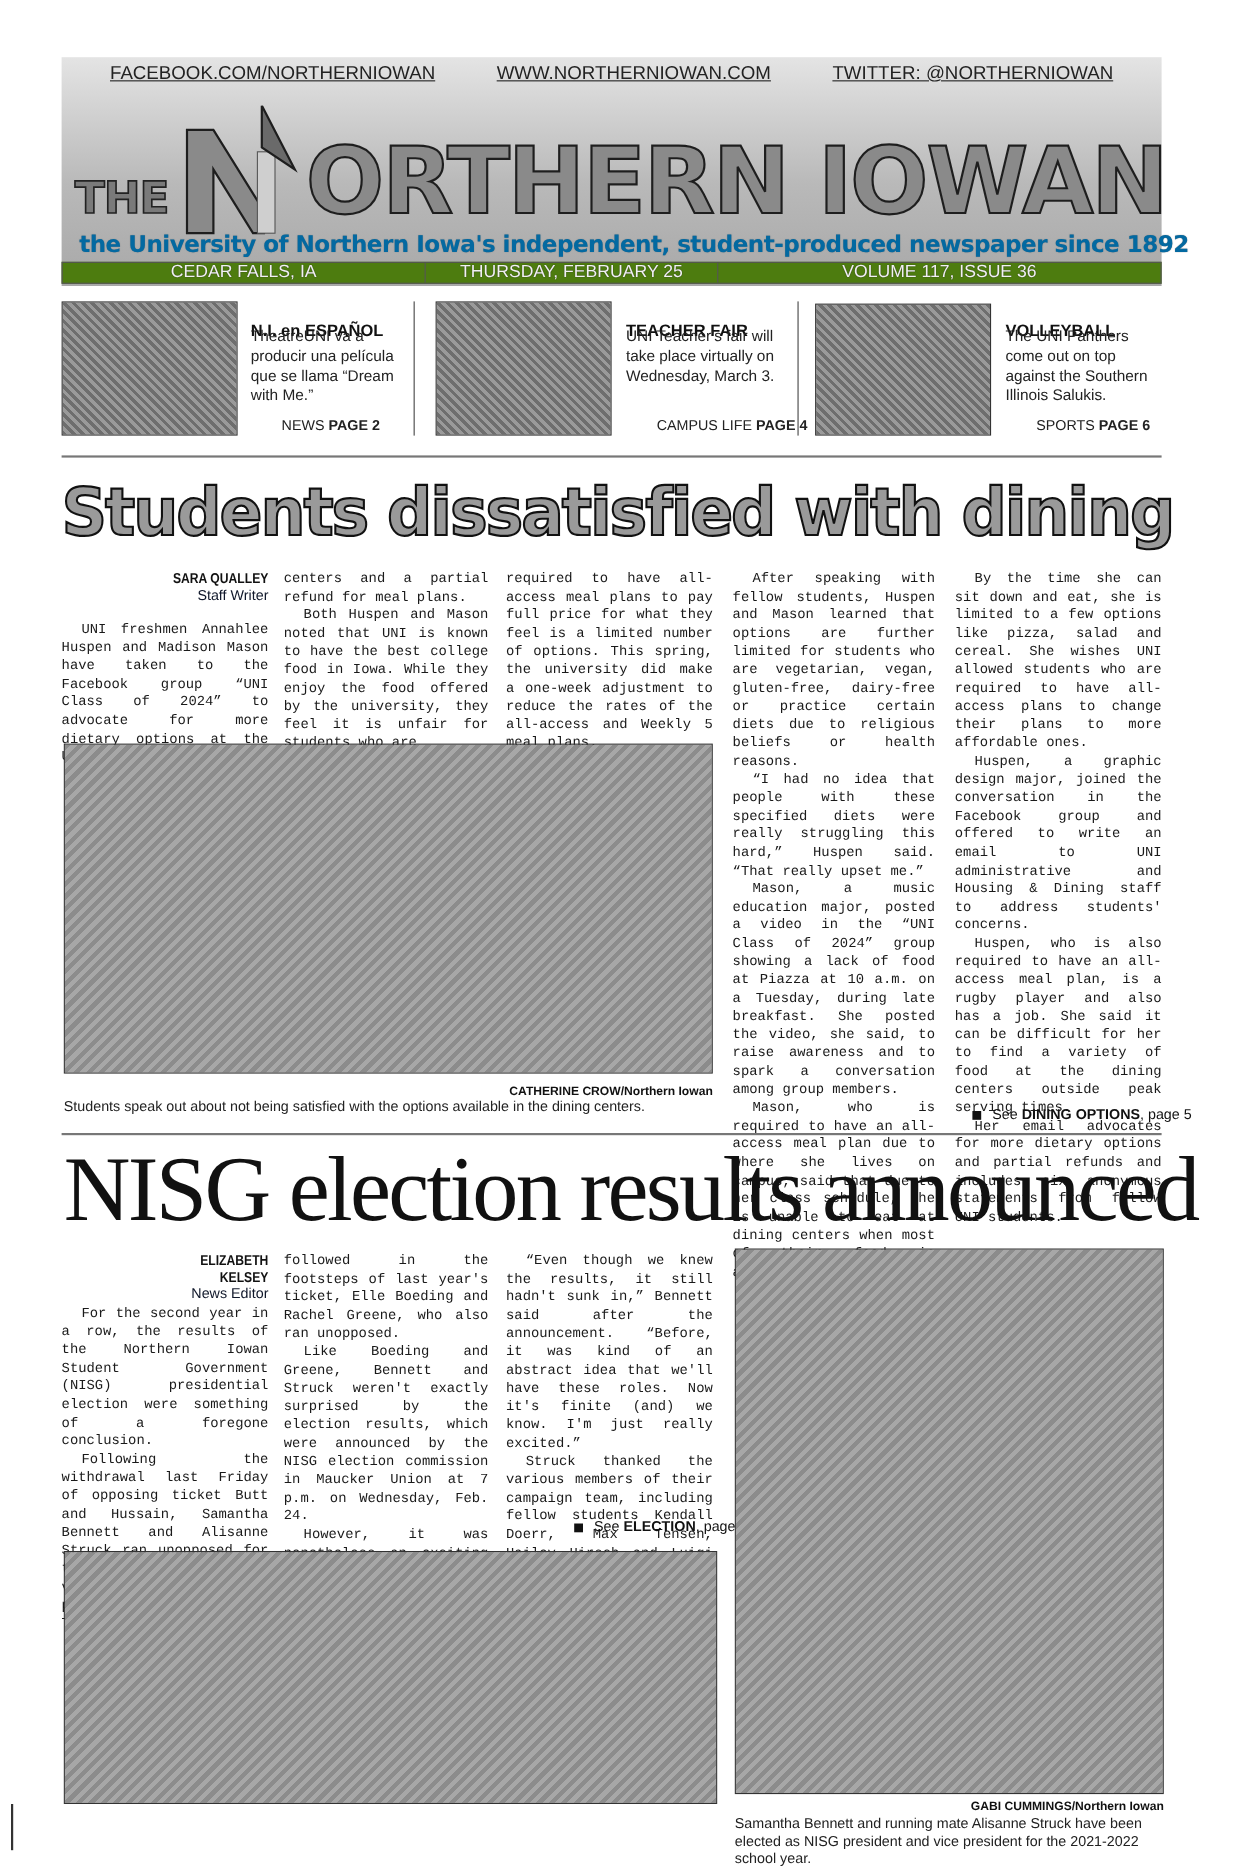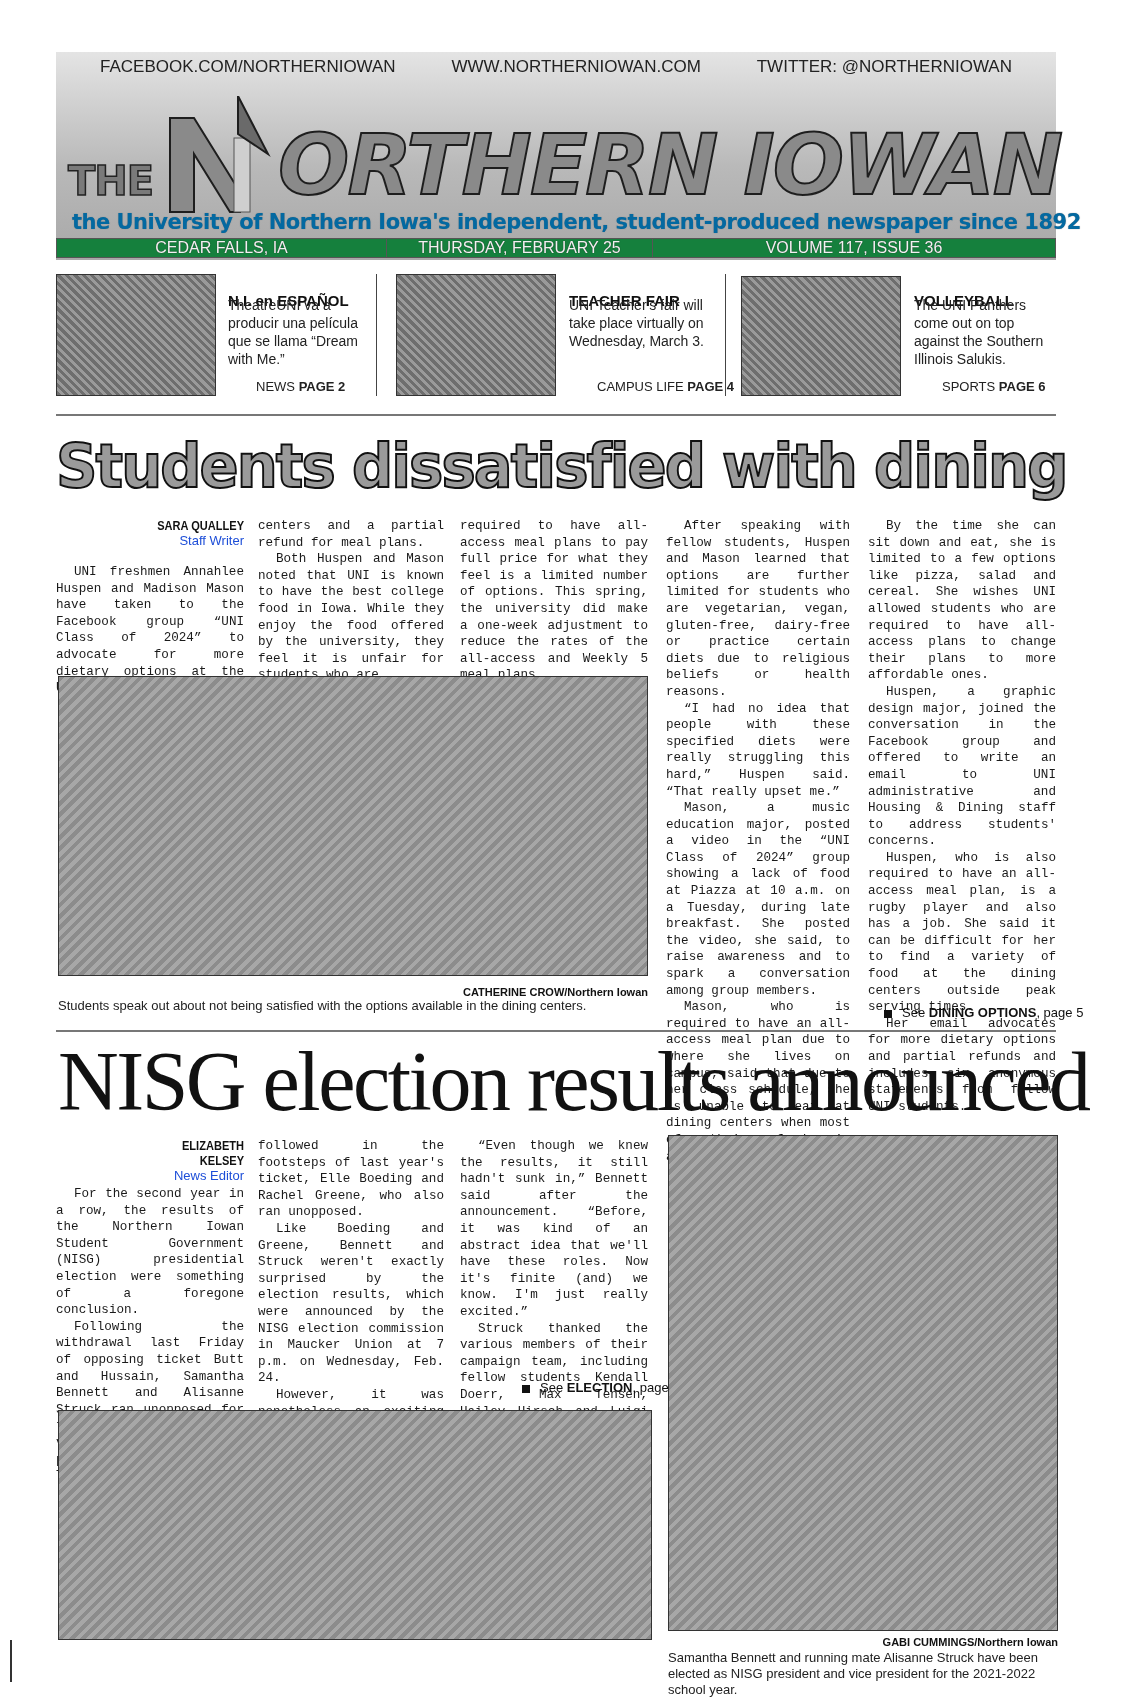--- a/index.html
+++ b/index.html
@@ -5,33 +5,33 @@
   * { box-sizing: border-box; margin: 0; padding: 0; }
   html, body { width: 1144px; height: 1700px; background: #fff; overflow: hidden; }
   body { position: relative; font-family: "DejaVu Serif", serif; color: #1a1a1a; }
   .abs { position: absolute; }
 
   
   .masthead { left: 56px; top: 52px; width: 1000px; height: 208px;
     background: linear-gradient(180deg, #e4e4e4 0%, #b9b9b9 55%, #a8a8a8 100%); }
   .links { left: 56px; top: 52px; width: 1000px; height: 30px; display: flex;
     justify-content: space-between; padding: 0 44px; align-items: center;
-    font-family: "Liberation Sans", sans-serif; font-size: 17px; color: #222; }
+    font-family: "Liberation Sans", sans-serif; font-size: 17px; color: #222; text-decoration: underline; }
   .links span { white-space: nowrap; }
   .logo-the { left: 68px; top: 158px; font-family: "DejaVu Sans", sans-serif; font-weight: bold;
     font-size: 40px; color: #7a7a7a; -webkit-text-stroke: 1.5px #222; letter-spacing: -1px; }
   .logo-n { left: 168px; top: 96px; width: 108px; height: 118px; }
   .logo-main { left: 278px; top: 120px; font-family: "DejaVu Sans", sans-serif; font-weight: bold;
     font-size: 84px; line-height: 90px; color: #8a8a8a; -webkit-text-stroke: 2px #1e1e1e;
-    letter-spacing: -2px; white-space: nowrap; font-style: italic; }
+    letter-spacing: -2px; white-space: nowrap; }
   .tagline { left: 72px; top: 210px; width: 970px; font-family: "DejaVu Sans", sans-serif; font-weight: bold;
     font-size: 21px; color: #0369a1; letter-spacing: -0.5px; white-space: nowrap;
     text-shadow: 0 0 1px #777; }
   .datebar { left: 56px; top: 238px; width: 1000px; height: 20px; display: flex;
-    background: #15803d; border: 1px solid #555; }
+    background: #4d7c0f; border: 1px solid #555; }
   .datebar div { display: flex; align-items: center; justify-content: center;
     font-family: "Liberation Sans", sans-serif; font-size: 16px; color: #f2f2f2;
     text-shadow: 0 0 1px #222; border-right: 1px solid #555; }
   .datebar div:last-child { border-right: 0; }
 
   
   .teaser-photo { background: repeating-linear-gradient(45deg,#6e6e6e 0 3px,#9a9a9a 3px 6px);
     border: 1px solid #333; }
   .teaser-title { font-family: "Liberation Sans", sans-serif; font-weight: bold; font-size: 15px; color: #111; margin-top: 16px; }
   .teaser-body { font-family: "Liberation Sans", sans-serif; font-size: 14px; line-height: 18px; color: #222; width: 140px; }
@@ -42,21 +42,21 @@
 
   
   .hl1 { left: 56px; top: 428px; width: 1000px; font-family: "DejaVu Sans", sans-serif; font-weight: bold;
     font-size: 60px; line-height: 76px; color: #9a9a9a; -webkit-text-stroke: 2px #111;
     letter-spacing: -2px; white-space: nowrap; transform: scaleX(0.96); transform-origin: left; }
   .hl2 { left: 58px; top: 1040px; width: 1000px; font-family: "Liberation Serif", serif;
     font-size: 84px; line-height: 84px; color: #111; letter-spacing: -2.5px; white-space: nowrap; }
 
   .byline { text-align: right; font-family: "Liberation Sans", sans-serif; }
   .byline .name { font-weight: bold; font-size: 13px; color: #111; transform: scaleX(0.85); transform-origin: right; display:block; }
-  .byline .role { font-size: 13px; color: #1d4ed8; display:block; }
+  .byline .role { font-size: 13px; color: #0f172a; display:block; }
 
   .col { font-family: Liberation Mono, monospace; font-size: 12.6px; line-height: 16.6px; color: #1a1a1a;
     text-align: justify; hyphens: auto; }
   .col p { text-indent: 18px; }
   .col p.noindent { text-indent: 0; }
 
   .photo { background: repeating-linear-gradient(135deg,#8c8c8c 0 4px,#a7a7a7 4px 8px);
     border: 1px solid #333; }
   .credit { font-family: "Liberation Sans", sans-serif; font-weight: bold; font-size: 11px; text-align: right; color: #111; white-space: nowrap; }
   .caption { font-family: "Liberation Sans", sans-serif; font-size: 13px; line-height: 16px; color: #222; }

